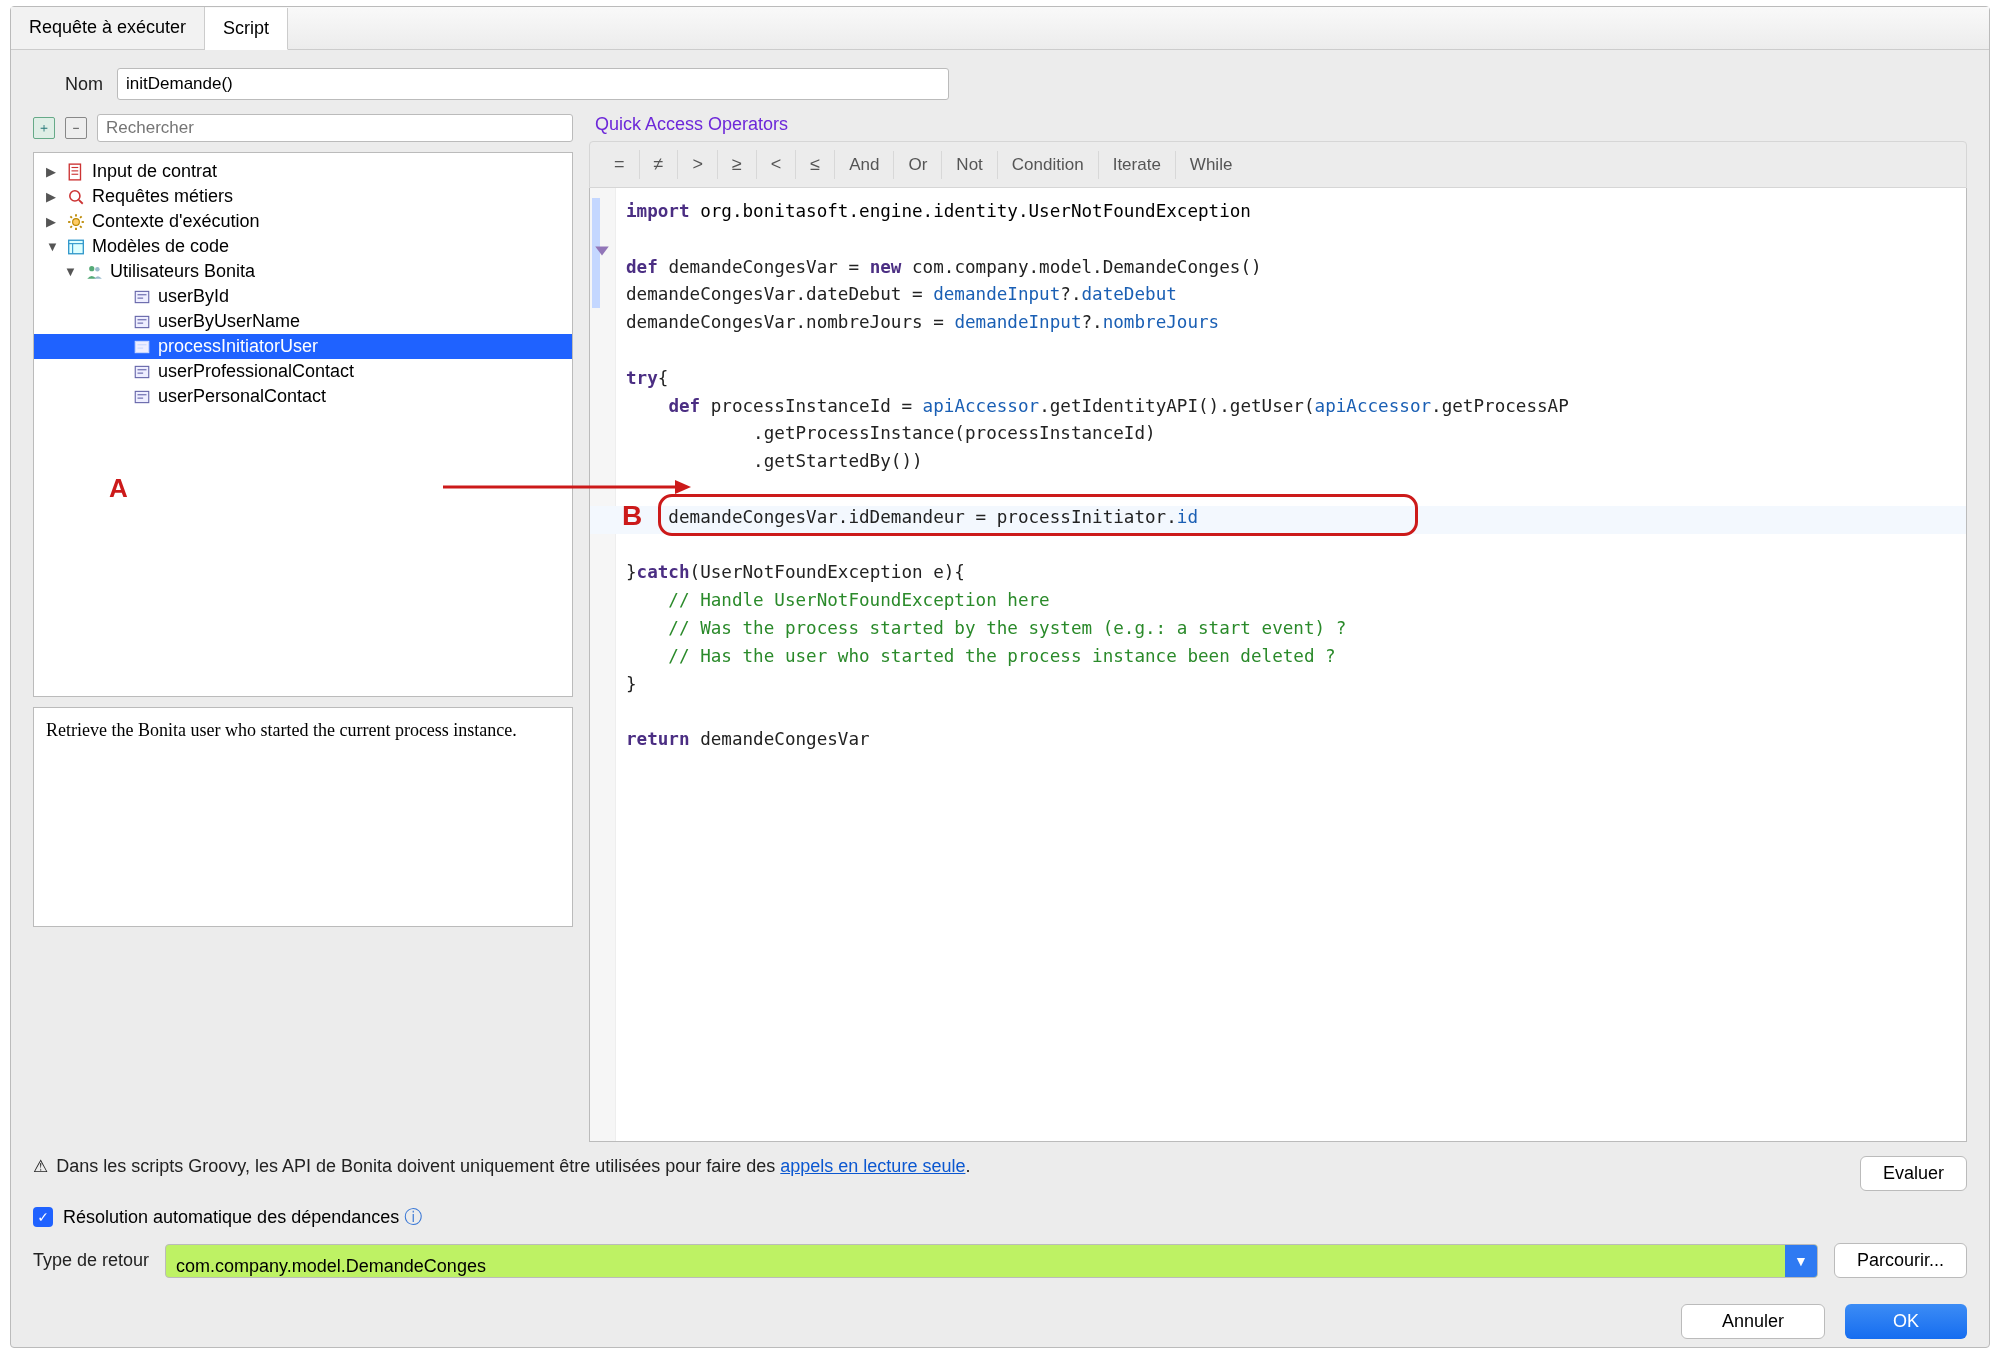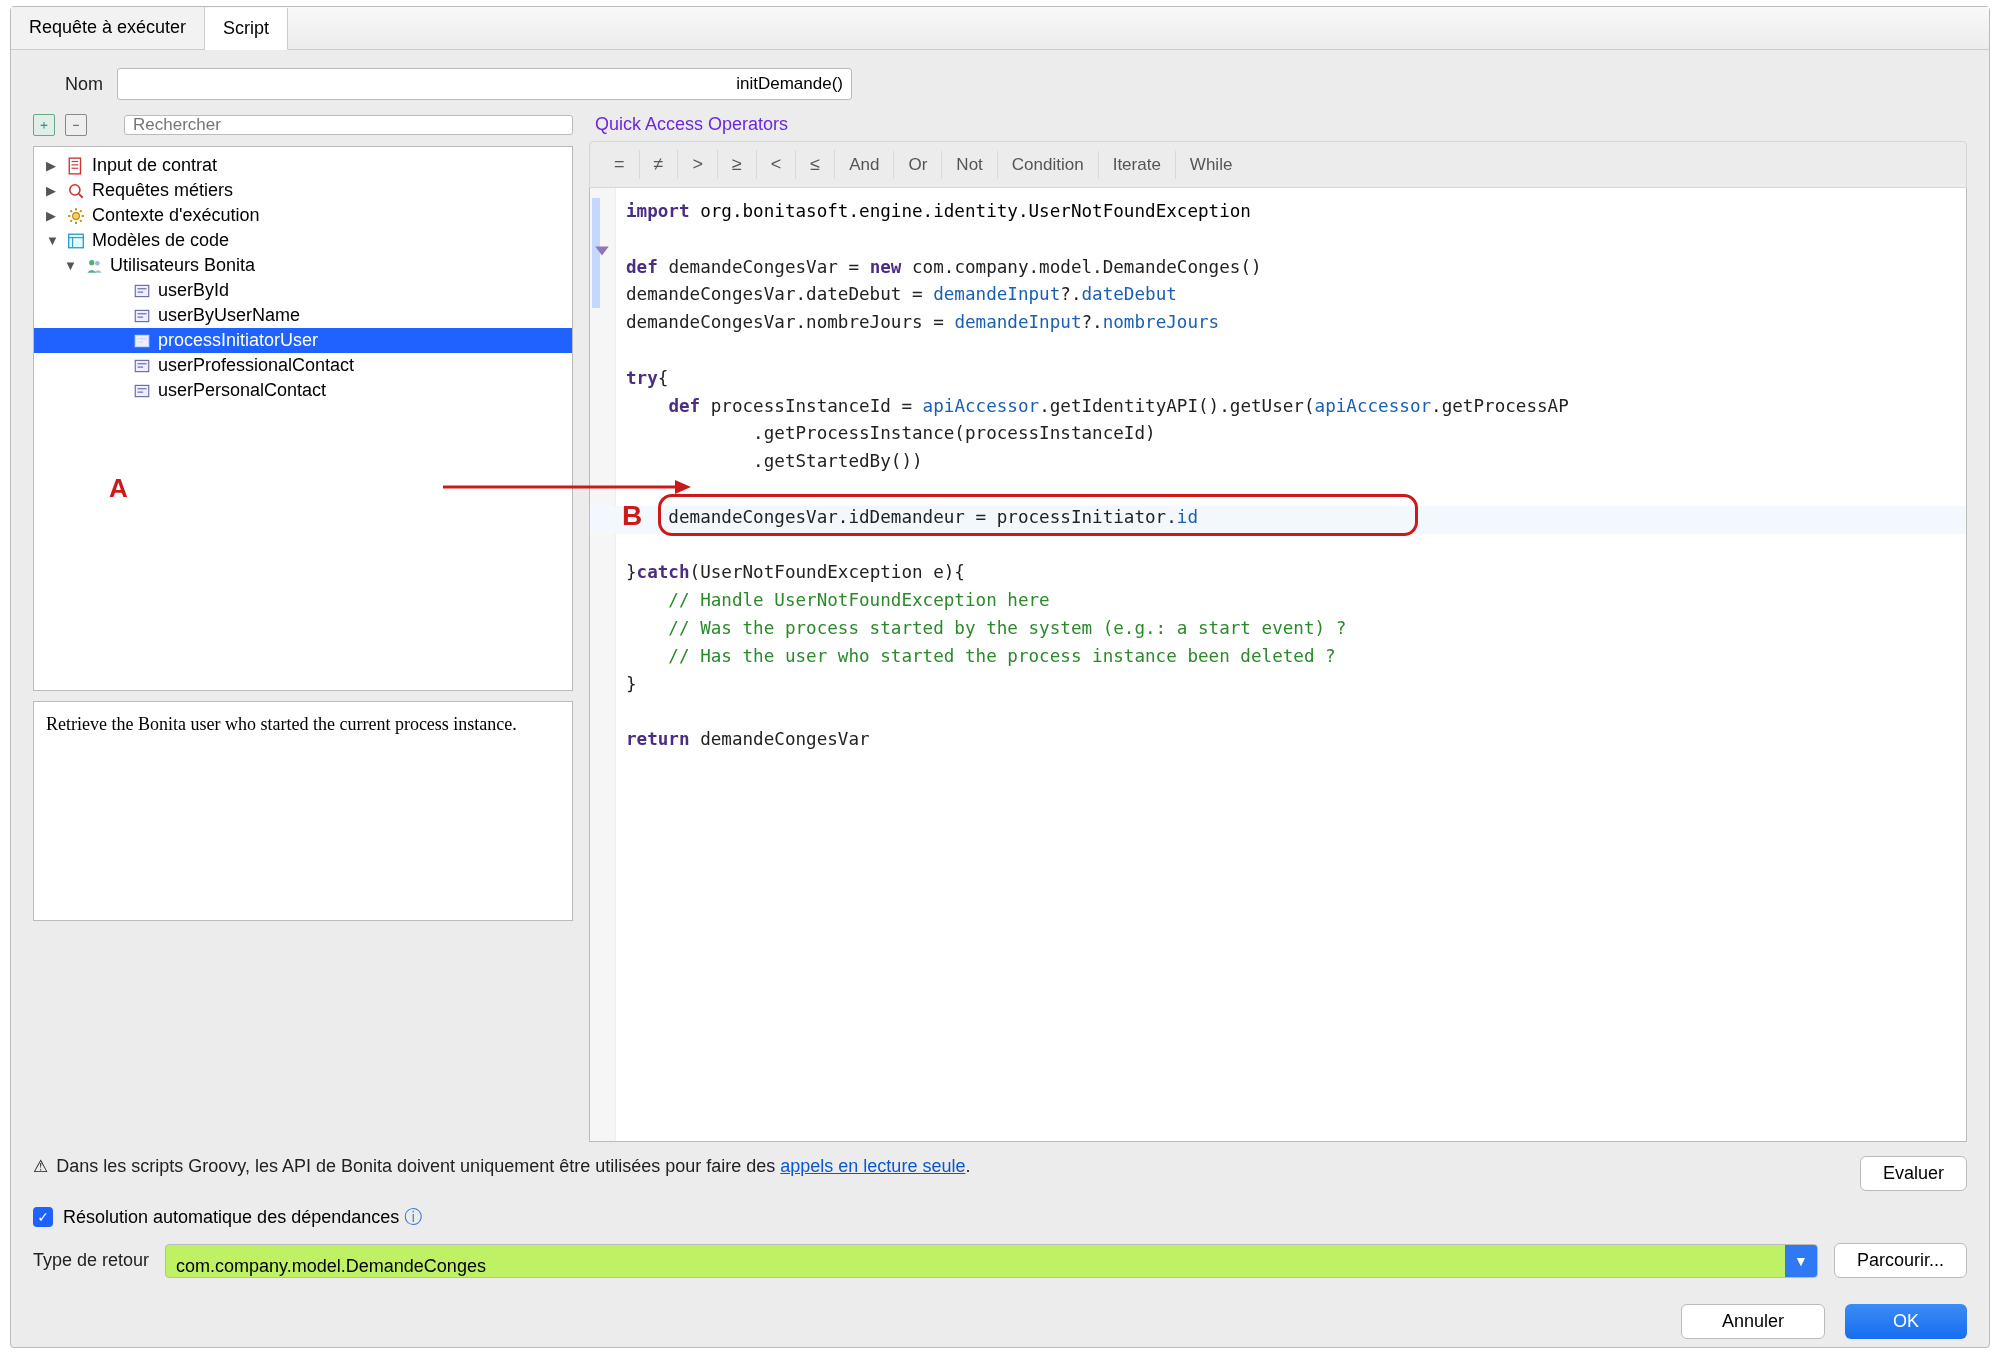--- a/index.html
+++ b/index.html
@@ -48,34 +48,34 @@
 }
 .row { display: flex; align-items: center; gap: 14px; margin-left: 32px; }
 .label { font-size: 18px; color: #222; }
 input[type=text], .text-input {
   font-size: 17px;
   padding: 4px 8px;
   border: 1px solid #bbb;
   background: #fff;
   border-radius: 3px;
 }
-.name-input { width: 735px; height: 32px; padding: 4px 10px; text-align: right; }
+.name-input { width: 832px; height: 32px; padding: 4px 10px; }
 .middle {
   display: flex; gap: 16px; flex: 1;
 }
 .left-col {
   width: 540px; display: flex; flex-direction: column; gap: 10px;
 }
 .toolbar-row { display: flex; align-items: center; gap: 10px; }
 .icon-btn {
   width: 22px; height: 22px; display: inline-flex; align-items:center; justify-content:center;
   border: 1px solid #6a8; border-radius:2px; font-size:13px; color:#277; background:#dfeee6; cursor:pointer;
 }
 .icon-btn.minus { border-color:#888; color:#333; background:#eee; }
-.search-input { flex:1; height: 20px; margin-left: 27px; }
+.search-input { flex:1; height: 28px; }
 .tree {
   border: 1px solid #bbb; background: #fff; flex: 0 0 auto; height: 545px;
   font-size: 18px; overflow:auto; padding: 6px 0;
 }
 .tree-item { display:flex; align-items:center; gap:6px; padding: 2px 8px 2px 12px; white-space:nowrap; cursor:pointer; }
 .tree-item .arrow { width:14px; display:inline-block; color:#555; font-size:13px; }
 .tree-item .ticon { width:20px; display:inline-flex; align-items:center; justify-content:center; }
 .tree-item.depth1 { padding-left: 30px; }
 .tree-item.depth3 { padding-left: 98px; }
 .tree-item.selected { background: #1f62ff; color:#fff; }

